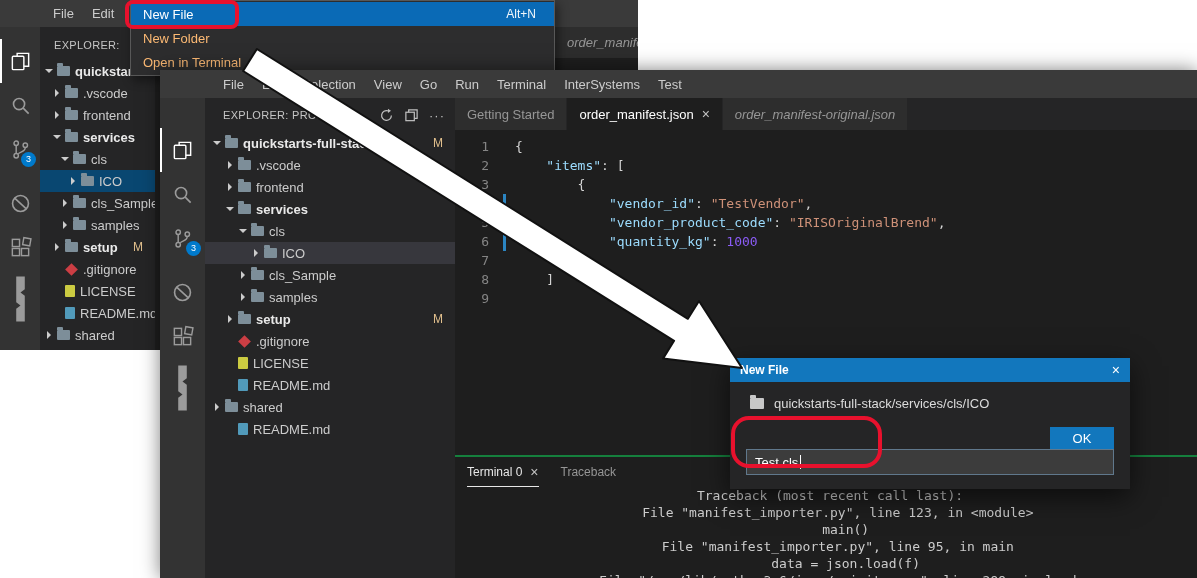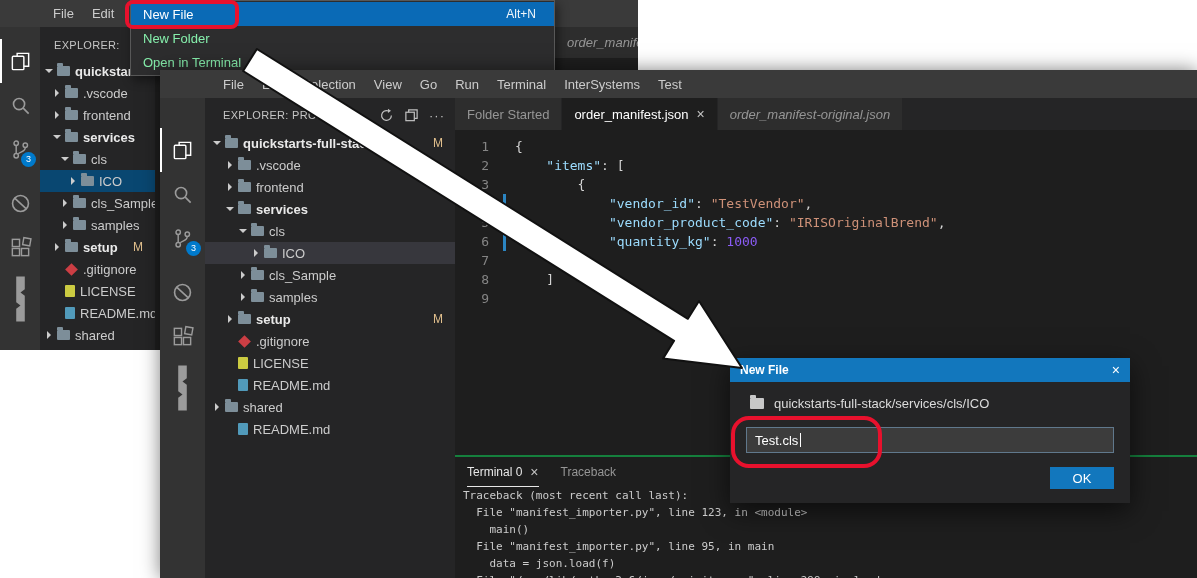--- a/index.html
+++ b/index.html
@@ -13,21 +13,21 @@
   .menubar{display:flex;align-items:center;background:#3a3a3a;color:#cccccc;font-size:13px;}
   #wb-menubar{position:absolute;left:0;top:0;width:100%;height:27px;padding-left:44px;}
   #wf-menubar{position:absolute;left:0;top:0;width:100%;height:28px;padding-left:54px;}
   .menu-item{padding:0 9px;height:100%;display:flex;align-items:center;white-space:nowrap;}
 
   
   #wb-activitybar{position:absolute;left:0;top:27px;bottom:0;width:40px;background:#333333;padding-top:12px;}
   #wb-sidebar{position:absolute;left:40px;top:27px;bottom:0;width:115px;background:#252526;overflow:hidden;}
   #wb-tabstrip{position:absolute;left:555px;top:27px;right:0;height:31px;background:#252526;display:flex;overflow:hidden;}
   #wb-dropdown{position:absolute;left:130px;top:0;width:425px;background:#2d2d2e;border:1px solid #585858;box-shadow:3px 4px 10px rgba(0,0,0,.45);padding:1px 0;z-index:5;}
-  .dd-item{height:24px;display:flex;align-items:center;justify-content:space-between;padding:0 18px 0 12px;color:#86efac;font-size:13px;}
+  .dd-item{height:24px;display:flex;align-items:center;justify-content:space-between;padding:0 18px 0 12px;color:#fdba74;font-size:13px;}
   .dd-item.hl{background:#0a6ab6;color:#ffffff;}
   .dd-shortcut{font-size:12px;opacity:.95;}
 
   
   .sb-header{display:flex;align-items:center;color:#c5c5c5;font-size:11px;letter-spacing:.3px;}
   #wb-sidebar .sb-header{padding:12px 4px 9px 14px;}
   #wf-sidebar .sb-header{height:34px;padding:0 10px 0 18px;flex:none;}
   .sb-title{flex:1;white-space:nowrap;overflow:hidden;}
   .sb-actions{display:flex;gap:10px;align-items:center;color:#c0c0c0;}
   .sb-act{display:flex;align-items:center;}
@@ -76,21 +76,21 @@
   .line-num{width:48px;text-align:right;padding-right:14px;color:#858585;flex:none;}
   .mod-bar{width:3px;height:19px;flex:none;margin-right:9px;background:transparent;}
   .code-line.mod .mod-bar{background:#2b85c2;}
   .code-text{white-space:pre;}
   .tk-p{color:#d4d4d4}.tk-k{color:#9cdcfe}.tk-s{color:#ce9178}.tk-n{color:#8b5cf6}
 
   #wf-terminal{height:123px;border-top:2px solid #15803d;display:flex;flex-direction:column;background:#1e1e1e;flex:none;}
   #wf-term-tabs{height:30px;display:flex;align-items:stretch;gap:22px;padding-left:12px;font-size:12px;color:#969696;flex:none;}
   .term-tab{display:flex;align-items:center;gap:8px;}
   .term-tab.active{color:#e7e7e7;border-bottom:1px solid #e7e7e7;}
-  #wf-term-content{flex:1;padding-left:8px;font-family:"DejaVu Sans Mono",monospace;font-size:11px;line-height:17px;color:#cccccc;white-space:pre;overflow:hidden;}
+  #wf-term-content{flex:1;padding-left:8px;font-family:"DejaVu Sans Mono",monospace;font-size:13px;line-height:17px;color:#cccccc;white-space:pre;overflow:hidden;text-align:center;}
   .term-line{height:17px;}
 
   
   #dialog{position:absolute;left:730px;top:358px;width:400px;background:#252526;z-index:30;box-shadow:0 8px 26px rgba(0,0,0,.6);font-size:13px;}
   #dlg-title{height:24px;background:#1277bd;display:flex;align-items:center;padding:0 10px;color:#ffffff;font-weight:700;font-size:12px;}
   #dlg-title .flex1{flex:1;}
   #dlg-close{font-size:14px;font-weight:400;}
   #dlg-body{padding:12px 16px 14px;}
   #dlg-path{display:flex;align-items:center;gap:10px;color:#dcdcdc;margin:2px 0 16px 4px;}
   .dlg-folder-icon{width:14px;height:11px;background:#c8c8c8;position:relative;border-radius:1px;flex:none;}
@@ -399,21 +399,21 @@
           <div class="tree-row" style="padding-left: 19px;">
             <span class="chev"></span>
             <span class="ficon md"></span>
             <span class="tree-label">README.md</span>
           </div>
         </div>
     </div>
     <div id="wf-main">
       <div id="wf-tabs">
           <div class="ed-tab">
-            <span class="tab-label">Folder Started</span>
+            <span class="tab-label">Getting Started</span>
           </div>
           <div class="ed-tab active">
             <span class="tab-label">order_manifest.json</span>
             <span class="tab-close">×</span>
           </div>
           <div class="ed-tab preview">
             <span class="tab-label">order_manifest-original.json</span>
           </div>
         </div>
       <div id="wf-editor">
@@ -485,26 +485,26 @@
   <div id="dlg-title">
     <span>New File</span>
     <span class="flex1"></span>
     <span id="dlg-close">×</span>
   </div>
   <div id="dlg-body">
     <div id="dlg-path">
       <span class="dlg-folder-icon"></span>
       <span>quickstarts-full-stack/services/cls/ICO</span>
     </div>
+    <div id="dlg-footer">
+      <div id="dlg-ok">OK</div>
+    </div>
     <div id="dlg-input">
       <span>Test.cls</span>
       <span class="caret"></span>
-    </div>
-    <div id="dlg-footer">
-      <div id="dlg-ok">OK</div>
     </div>
   </div>
 </div>
 
 <svg id="arrow-overlay" viewBox="0 0 1197 578">
   <polygon points="243.1,71 674.1,340.8 663,358.6 742,368 699,301 687.9,318.8 256.9,49" fill="#ffffff" stroke="#111111" stroke-width="2" stroke-linejoin="round"></polygon>
 </svg>
 <div id="ann-newfile" class="annotation"></div>
 <div id="ann-input" class="annotation"></div>
 

